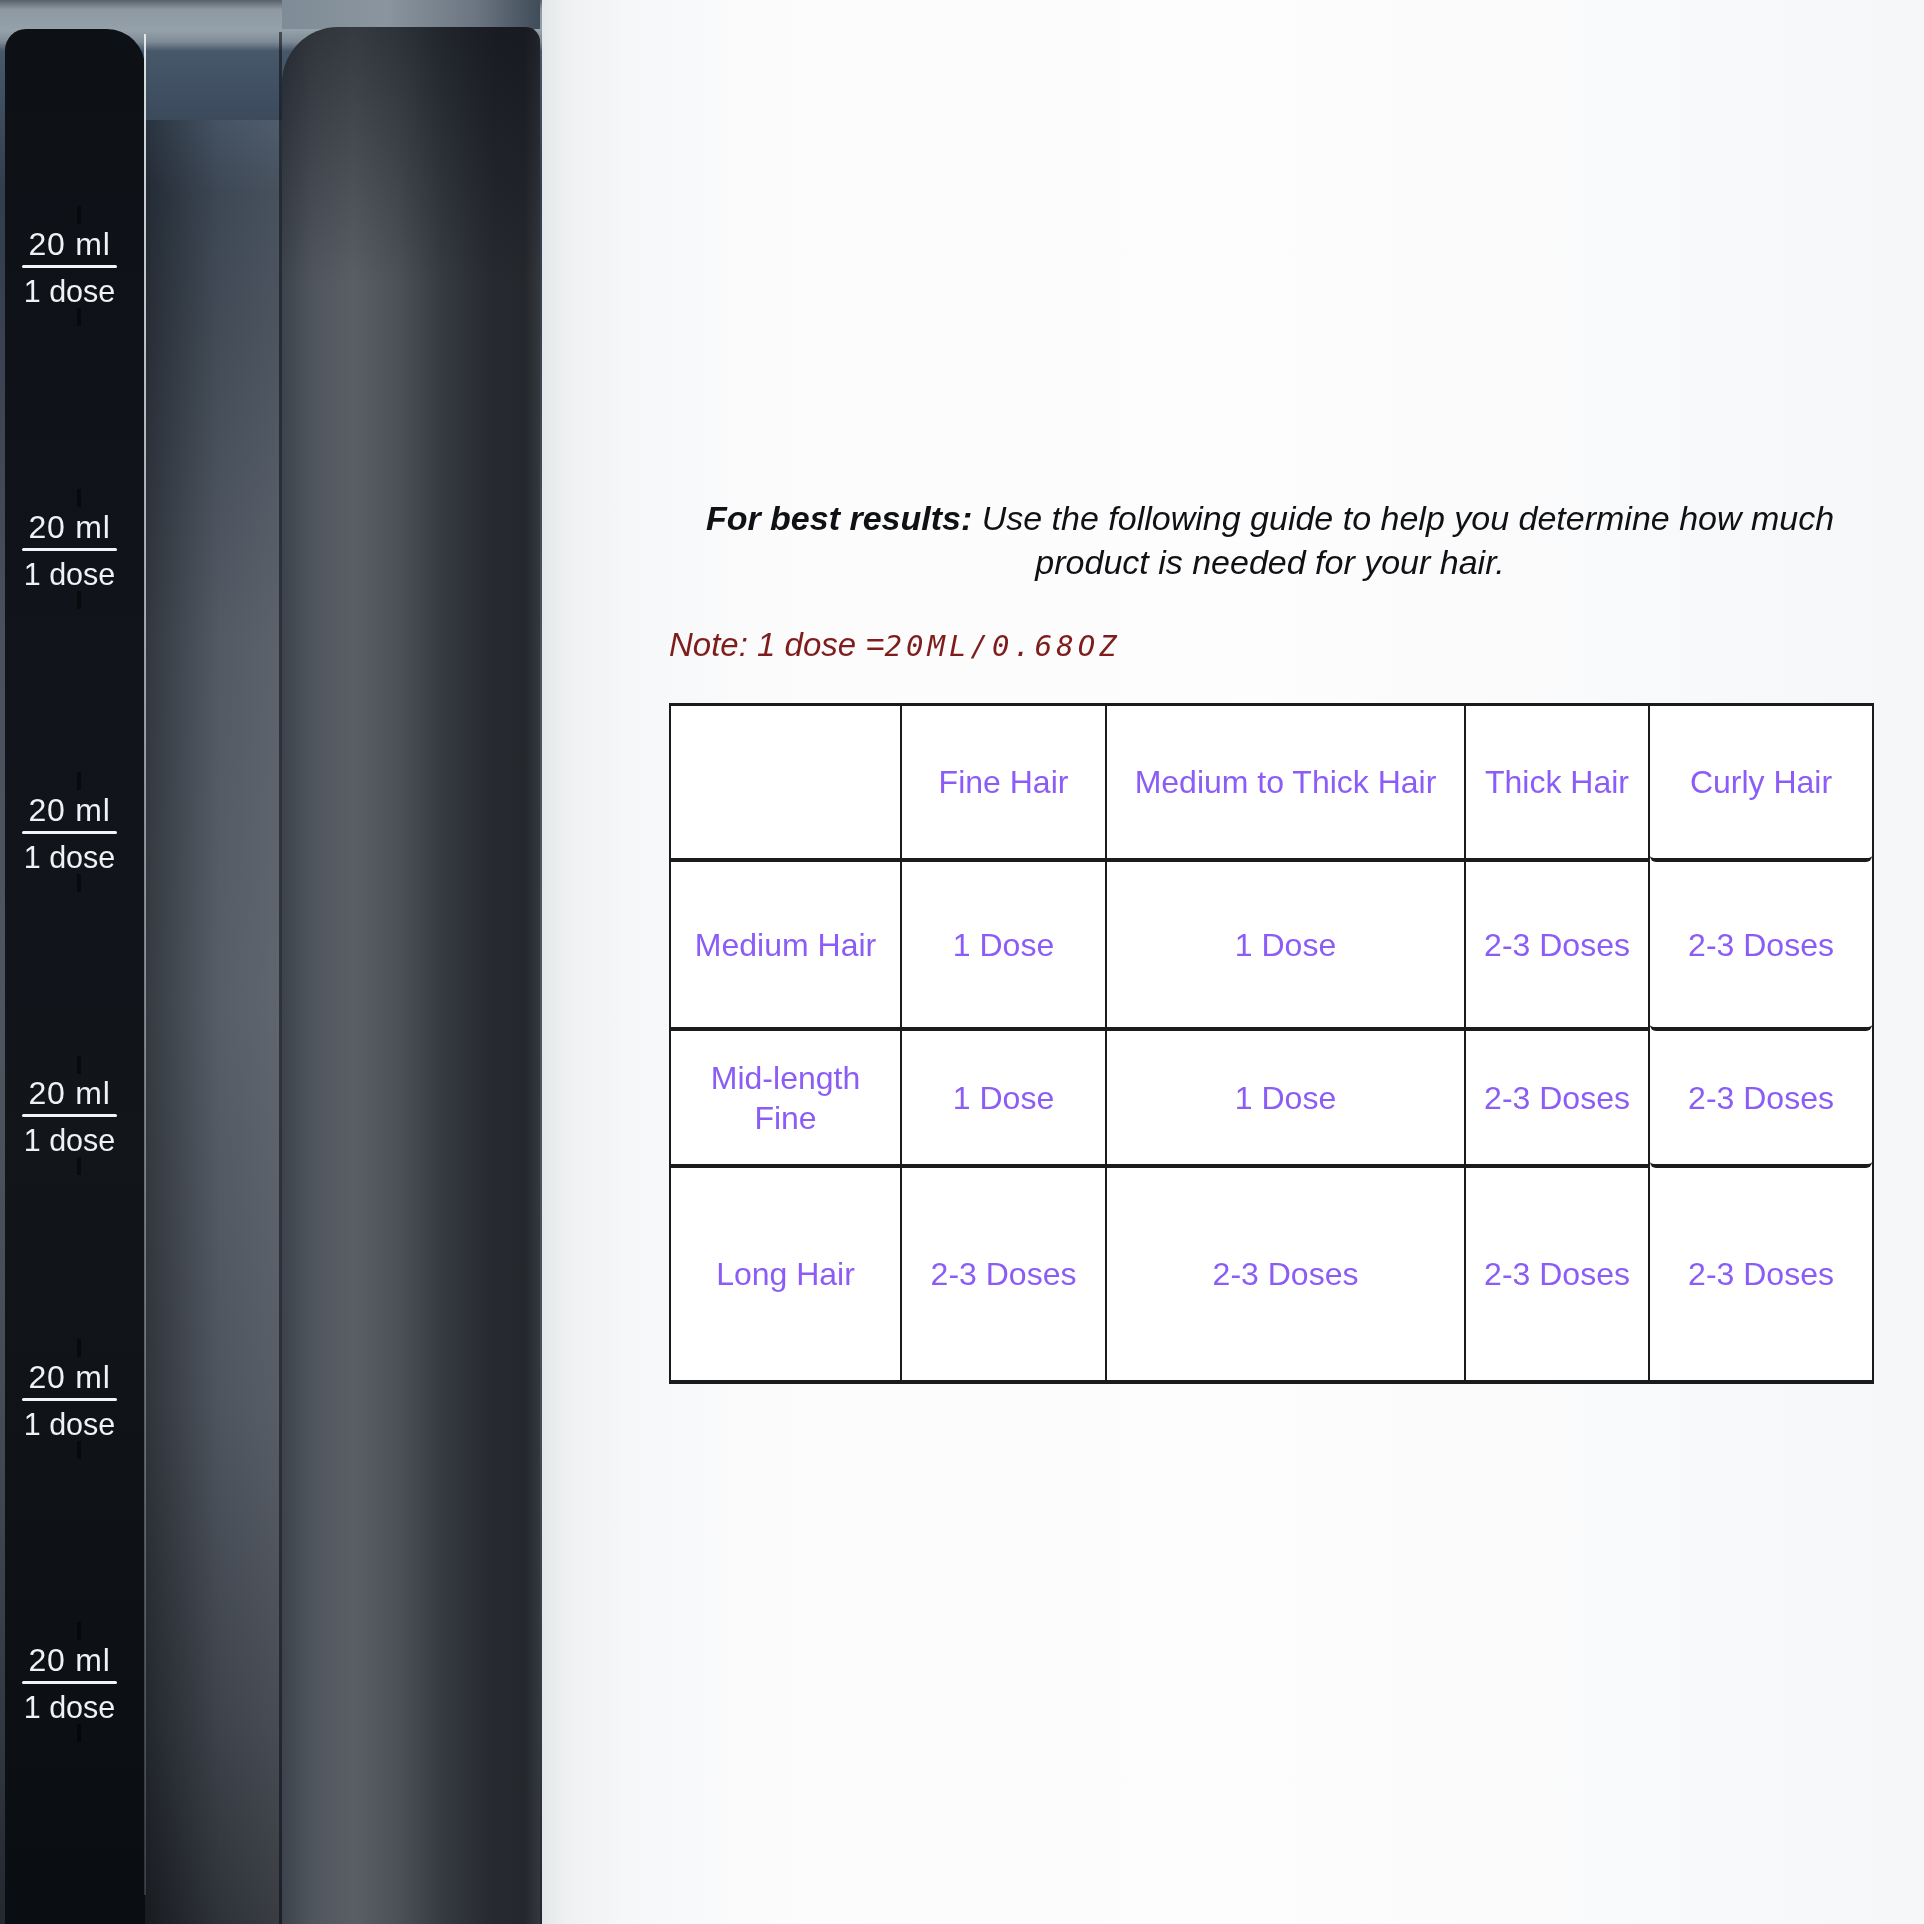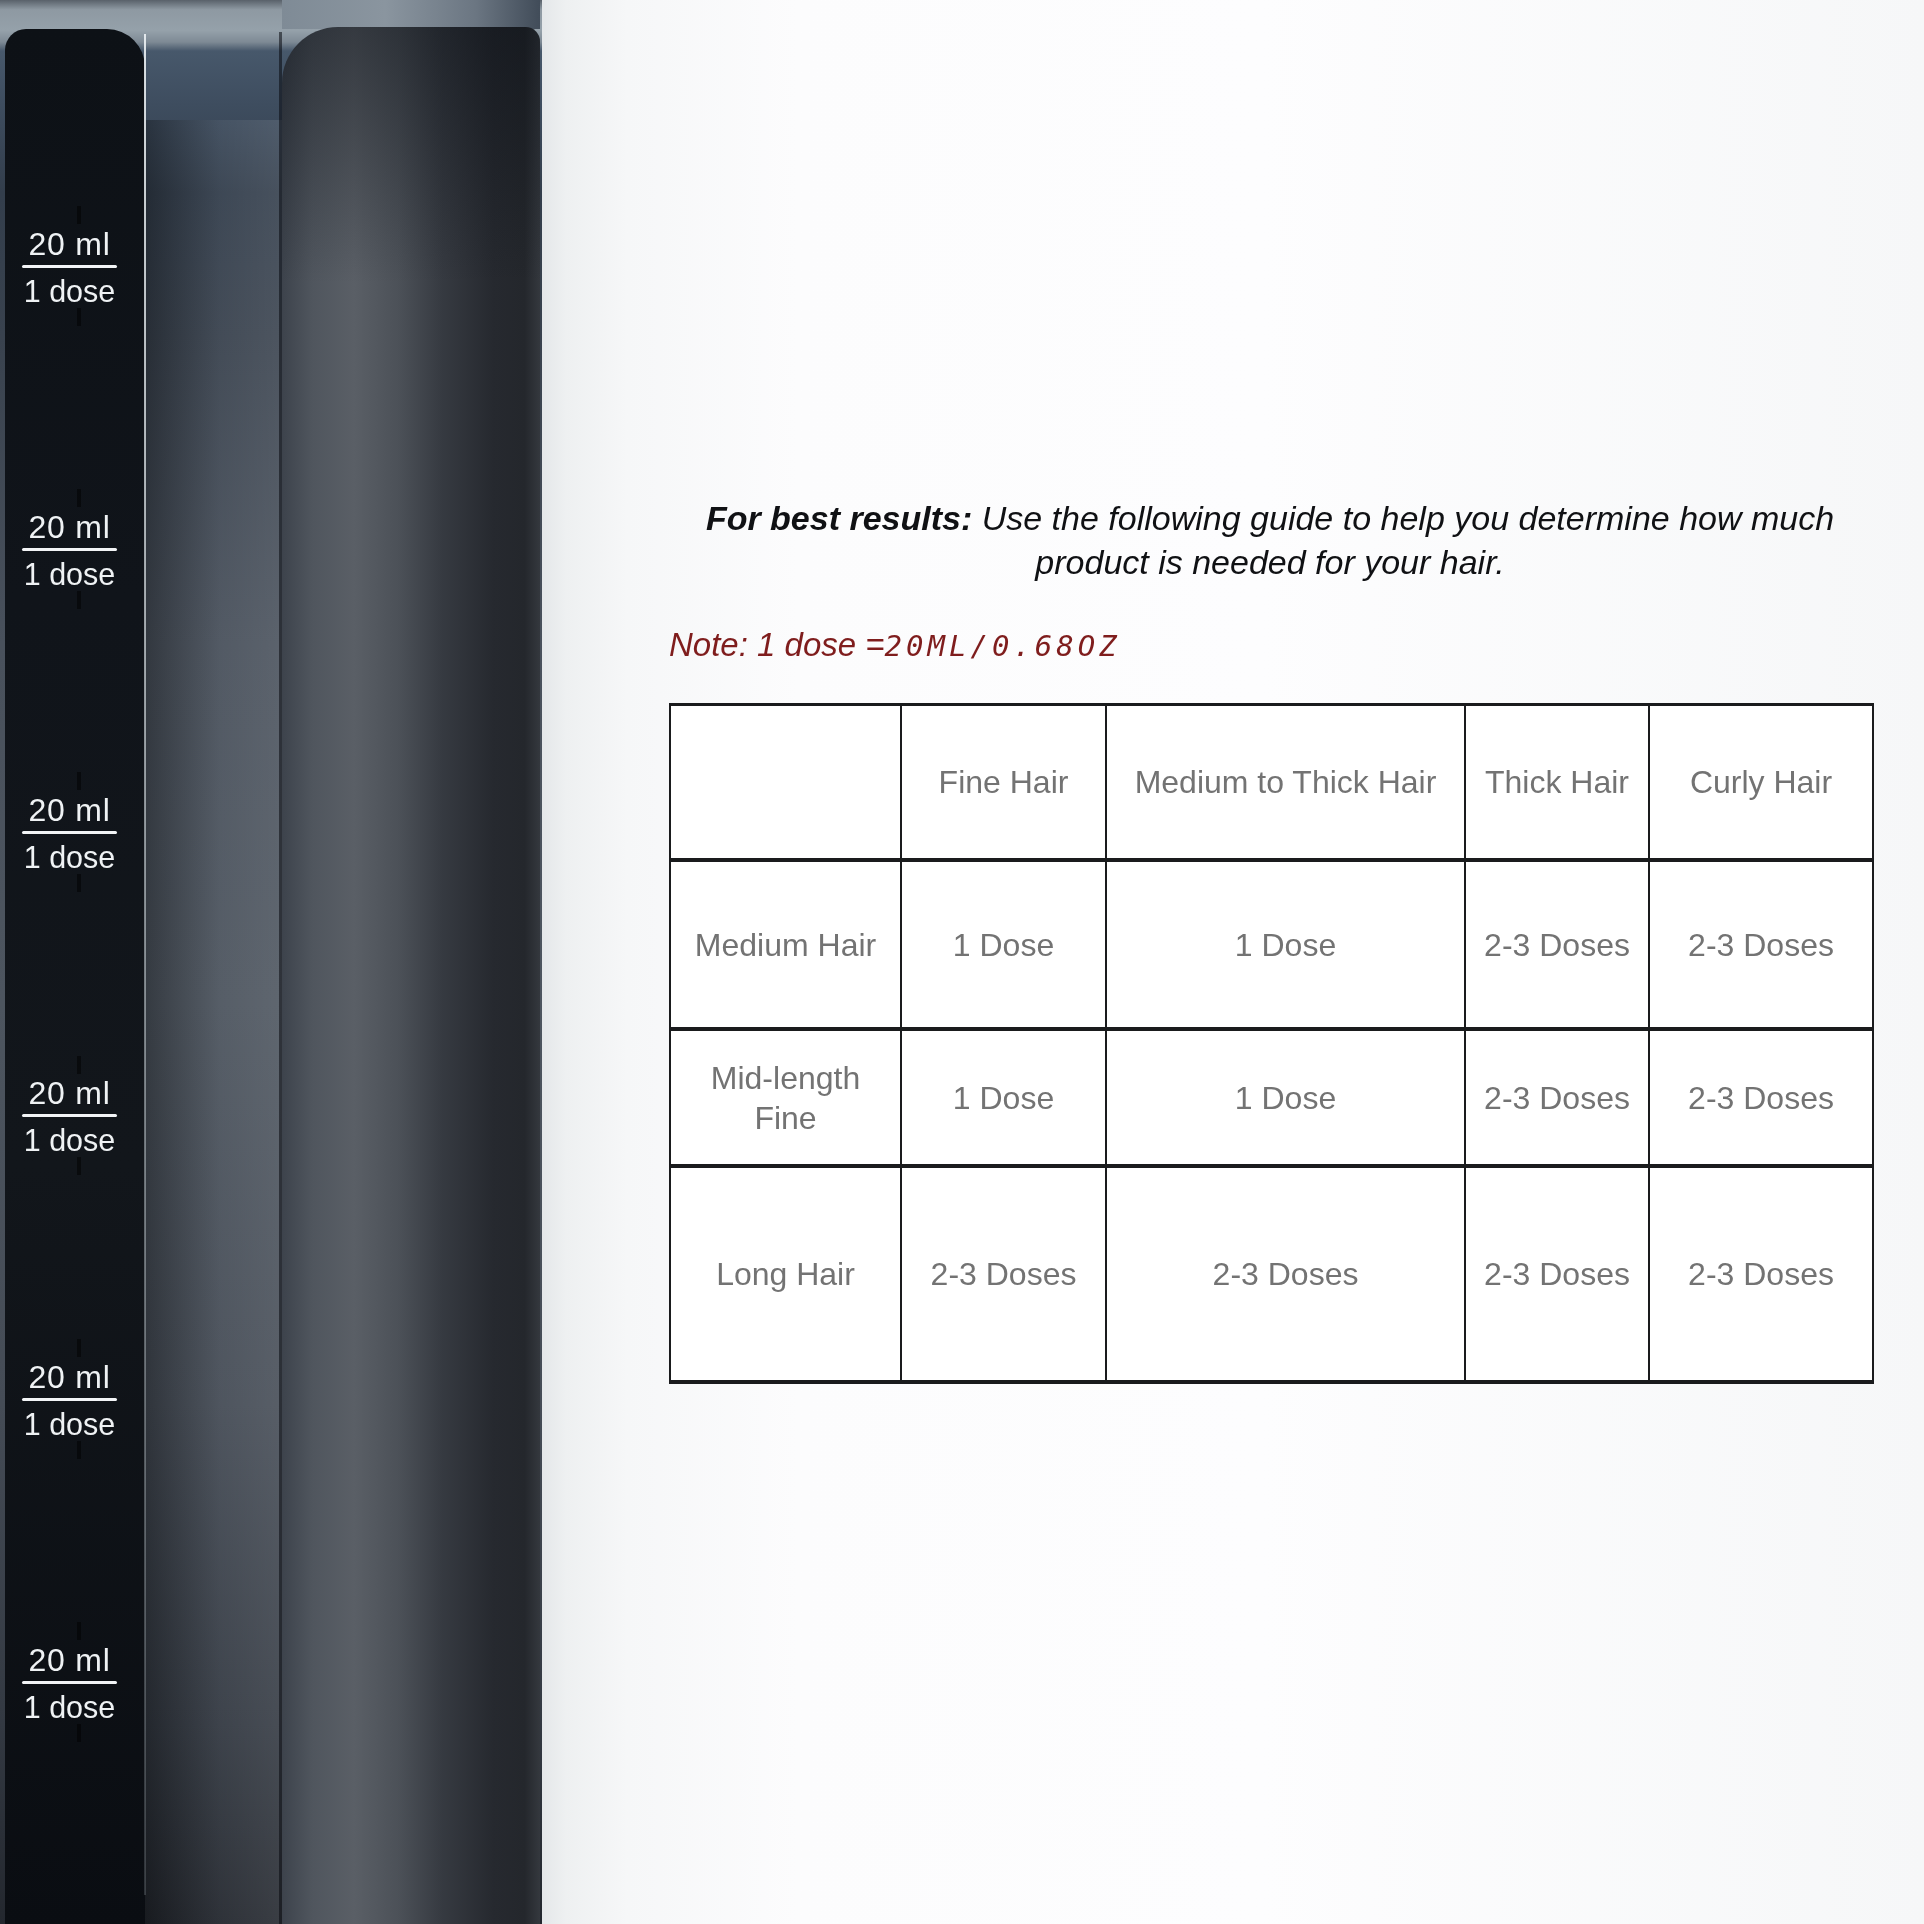--- a/index.html
+++ b/index.html
@@ -77,26 +77,26 @@
   .dose-table{
     position:absolute;left:669px;top:703px;
     display:grid;
     grid-template-columns:231px 205px 359px 184px 222px;
     grid-template-rows:156px 169px 137px 212px;
     border:2.4px solid #1a1b1d;border-top-width:3.2px;border-bottom-width:4px;
     background:#ffffff;
   }
   .cell{
     display:flex;align-items:center;justify-content:center;
-    font-size:32px;line-height:40px;color:#737373;text-align:center;
+    font-size:32px;line-height:40px;color:#8b5cf6;text-align:center;
     padding:0 6.4px;
     border-right:2.4px solid #1a1b1d;border-bottom:4px solid #1a1b1d;
     overflow:hidden;
   }
-  .cell.last-col{border-right:none;}
+  .cell.last-col{border-right:none;border-radius:6px;}
   .cell.last-row{border-bottom:none;}
 </style>
 </head>
 <body>
 
 <div id="canvas">
 
   <div class="bg-right"></div>
 
   <div class="bottle">

